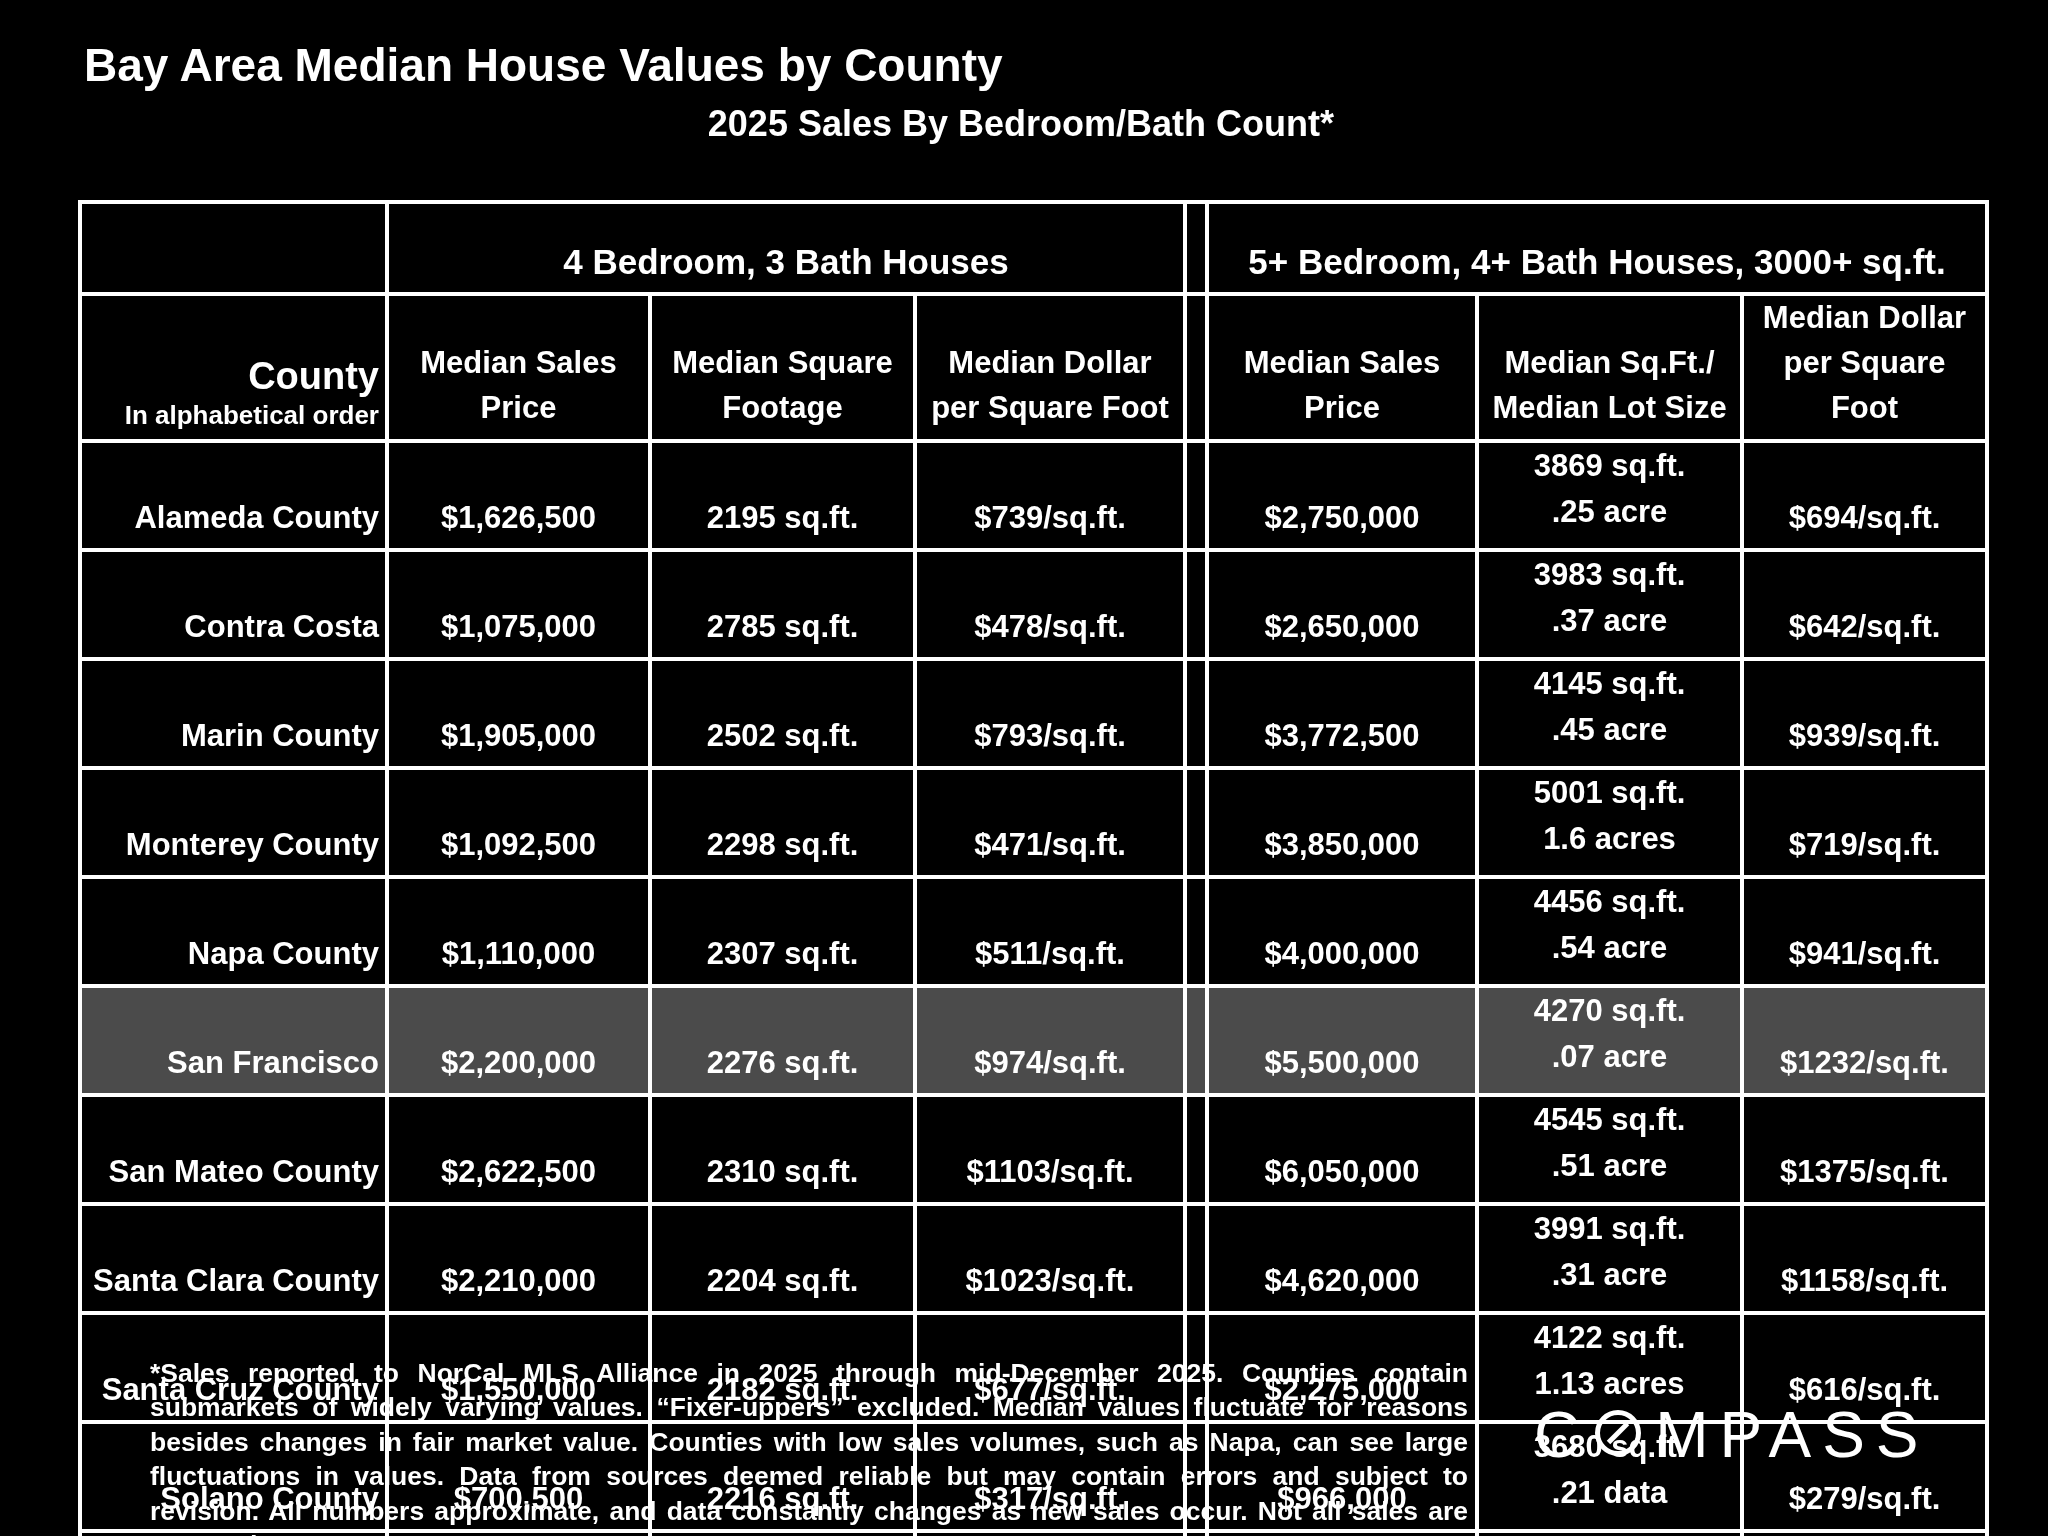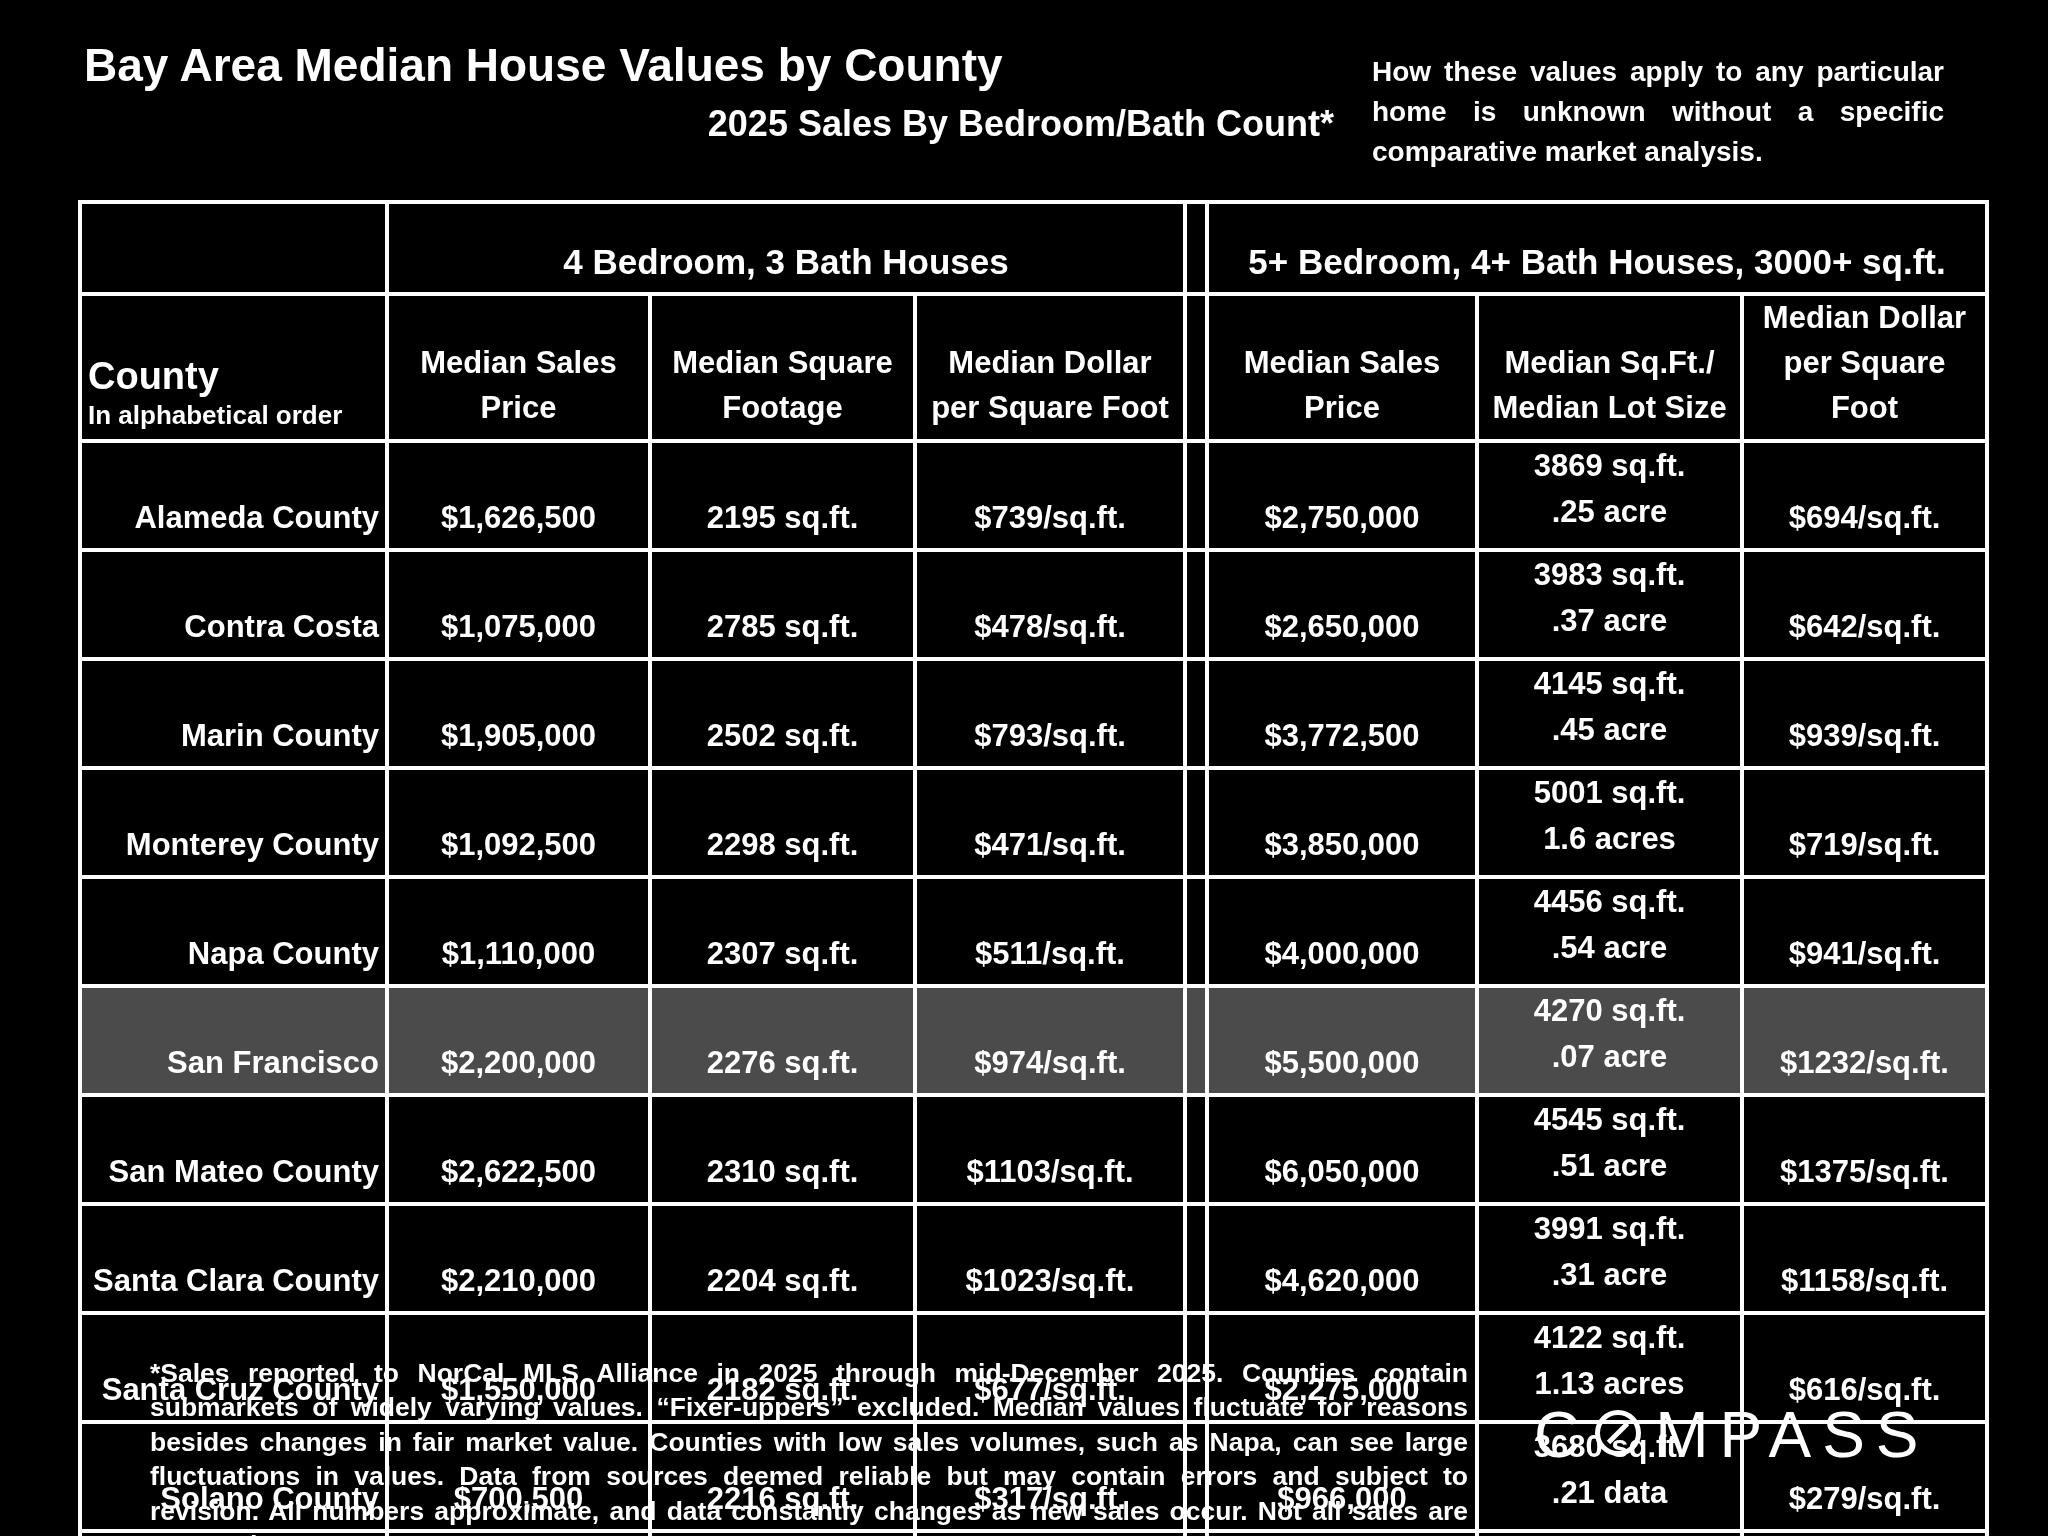--- a/index.html
+++ b/index.html
@@ -27,21 +27,21 @@
     border:4px solid var(--border,#fff);
     vertical-align:bottom;color:var(--fg,#fff);
     font-weight:bold;padding:0 6px 12px 6px;overflow:hidden;
   }
   .datatable thead tr.group-row{height:92px;}
   .datatable thead tr.colhead-row{height:90px;}
   .datatable tbody tr{height:88px;}
   th.grouphead{font-size:35px;text-align:center;padding-bottom:10px;}
   th.colhead{font-size:31px;line-height:1.45;padding-bottom:8px;}
   th.colhead .ln{display:block;}
-  th.countyhead{text-align:left;padding-bottom:6px;}
+  th.countyhead{text-align:right;padding-bottom:6px;}
   th.countyhead .big{display:block;font-size:38px;line-height:1.15;}
   th.countyhead .small{display:block;font-size:26px;line-height:1.3;}
   td.county{font-size:31px;text-align:right;padding-left:5px;white-space:nowrap;}
   td.val{font-size:31px;text-align:center;white-space:nowrap;}
   td.two{line-height:1.5;}
   td.two .ln{display:block;}
   td.gapcell{padding:0;}
   tbody tr.highlight td{background:var(--hl,#4b4b4b);}
   
   .footnote{
@@ -60,21 +60,20 @@
 </head>
 <body>
 
 <div class="canvas">
 
   <div class="titleblock">
     <div class="title">Bay Area Median House Values by County</div>
     <div class="subtitle">2025 Sales By Bedroom/Bath Count*</div>
   </div>
 
-  <div class="disclaimer">How these values apply to any particular home is unknown without a specific comparative market analysis.</div>
 
   <table class="datatable">
     <colgroup>
       <col style="width:307px">
         <col style="width:263px">
         <col style="width:265px">
         <col style="width:270px">
       <col style="width:22px">
       <col style="width:270px">
         <col style="width:265px">

